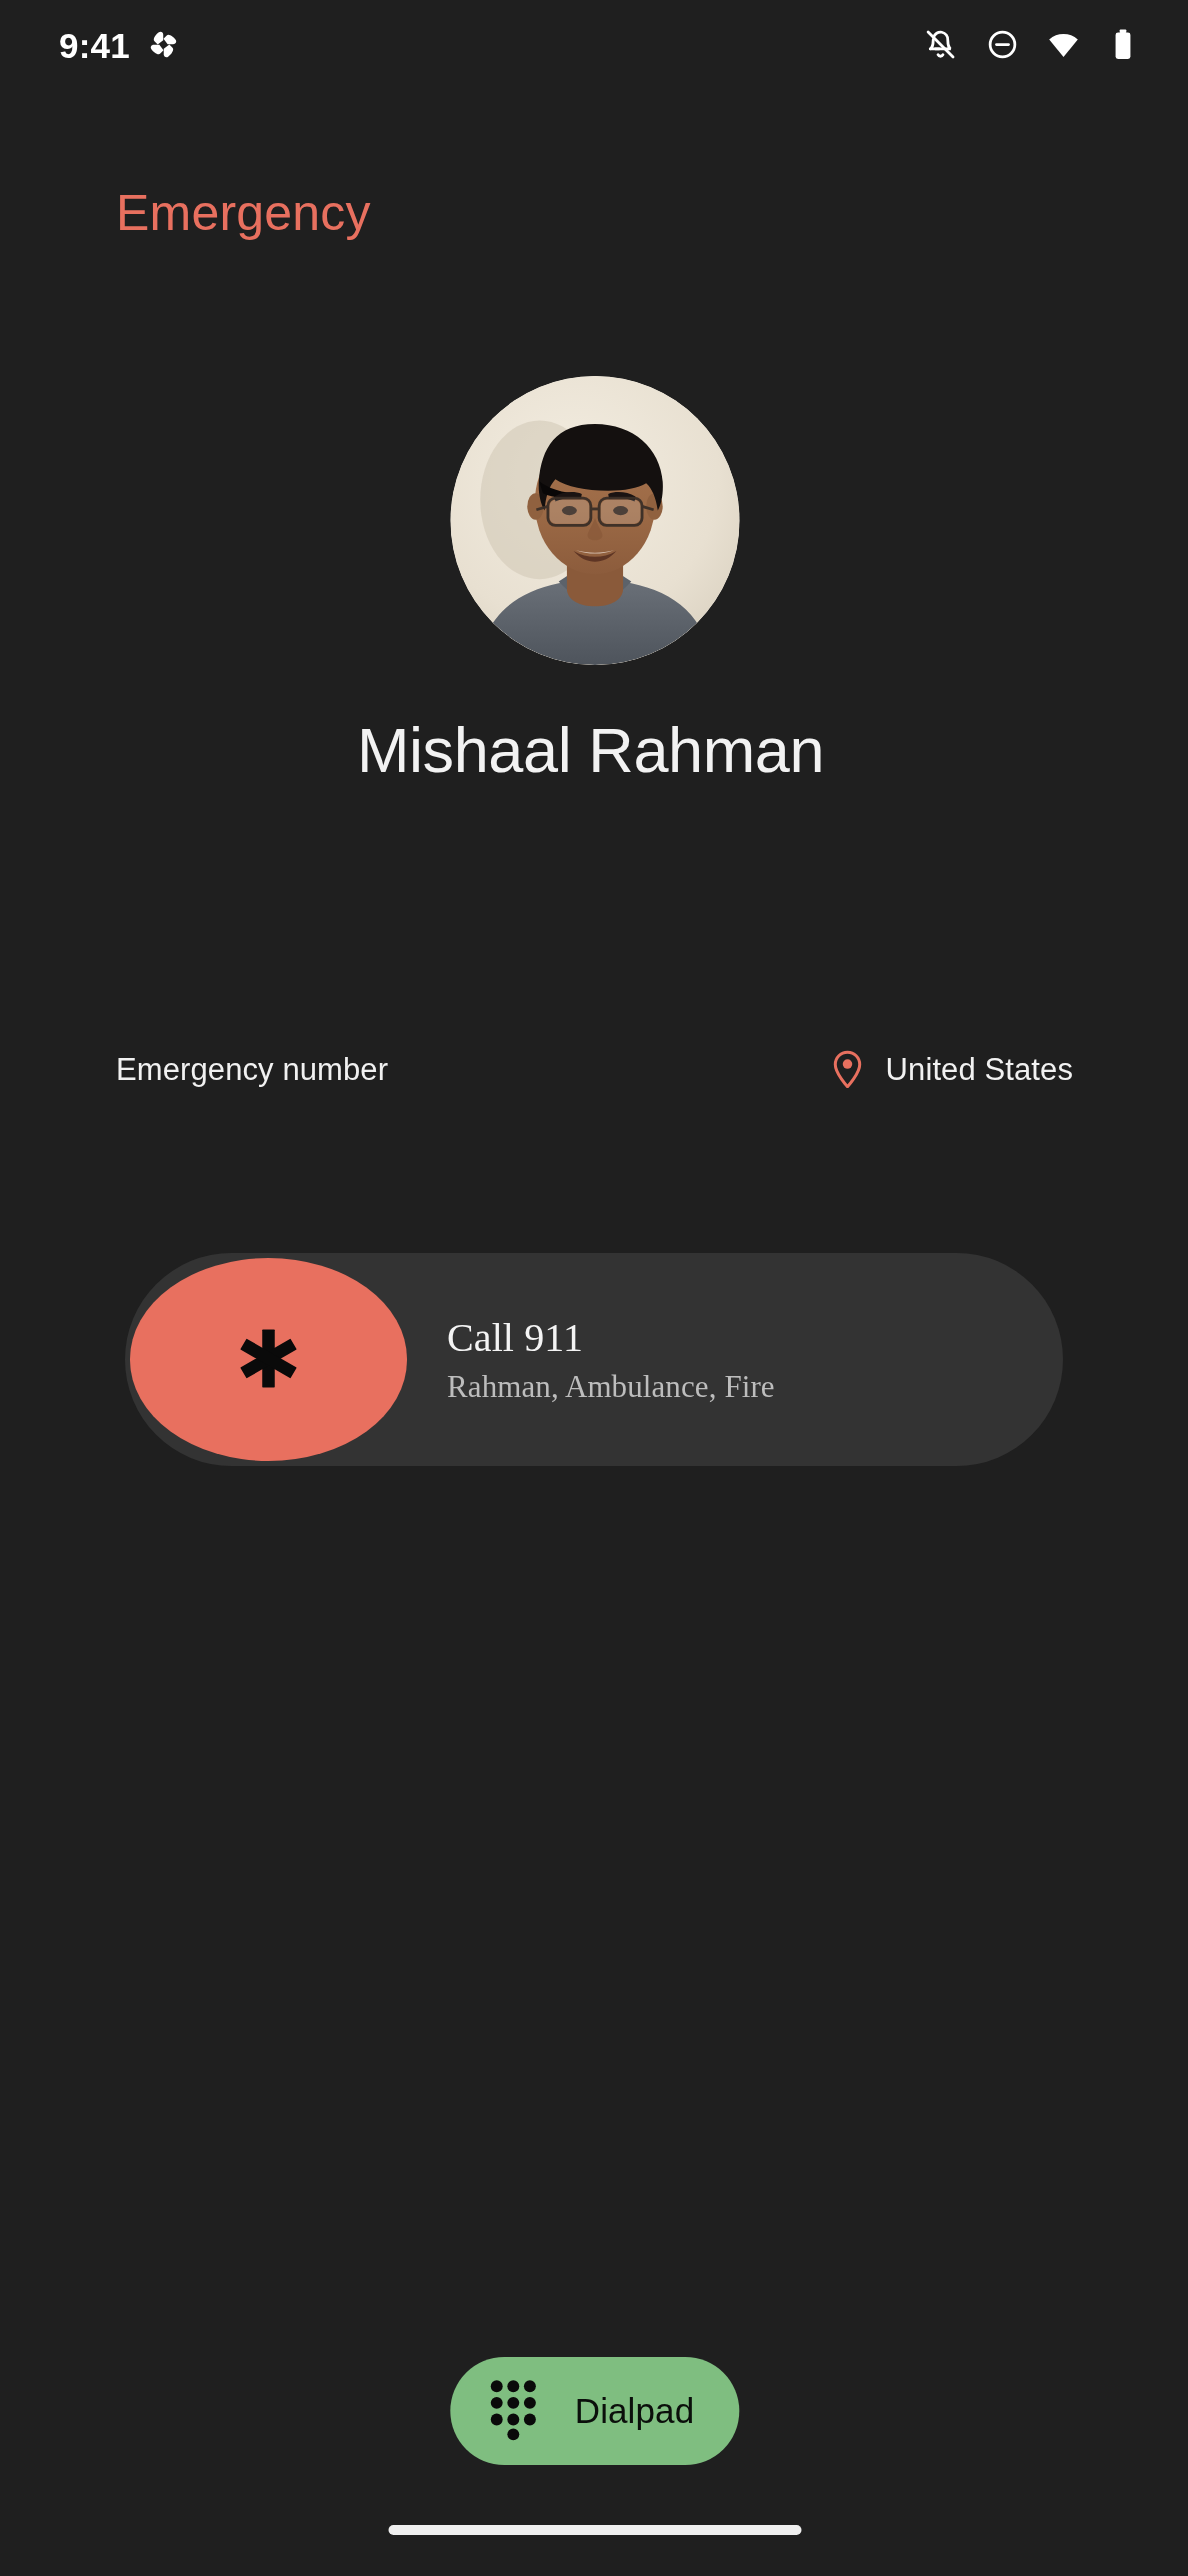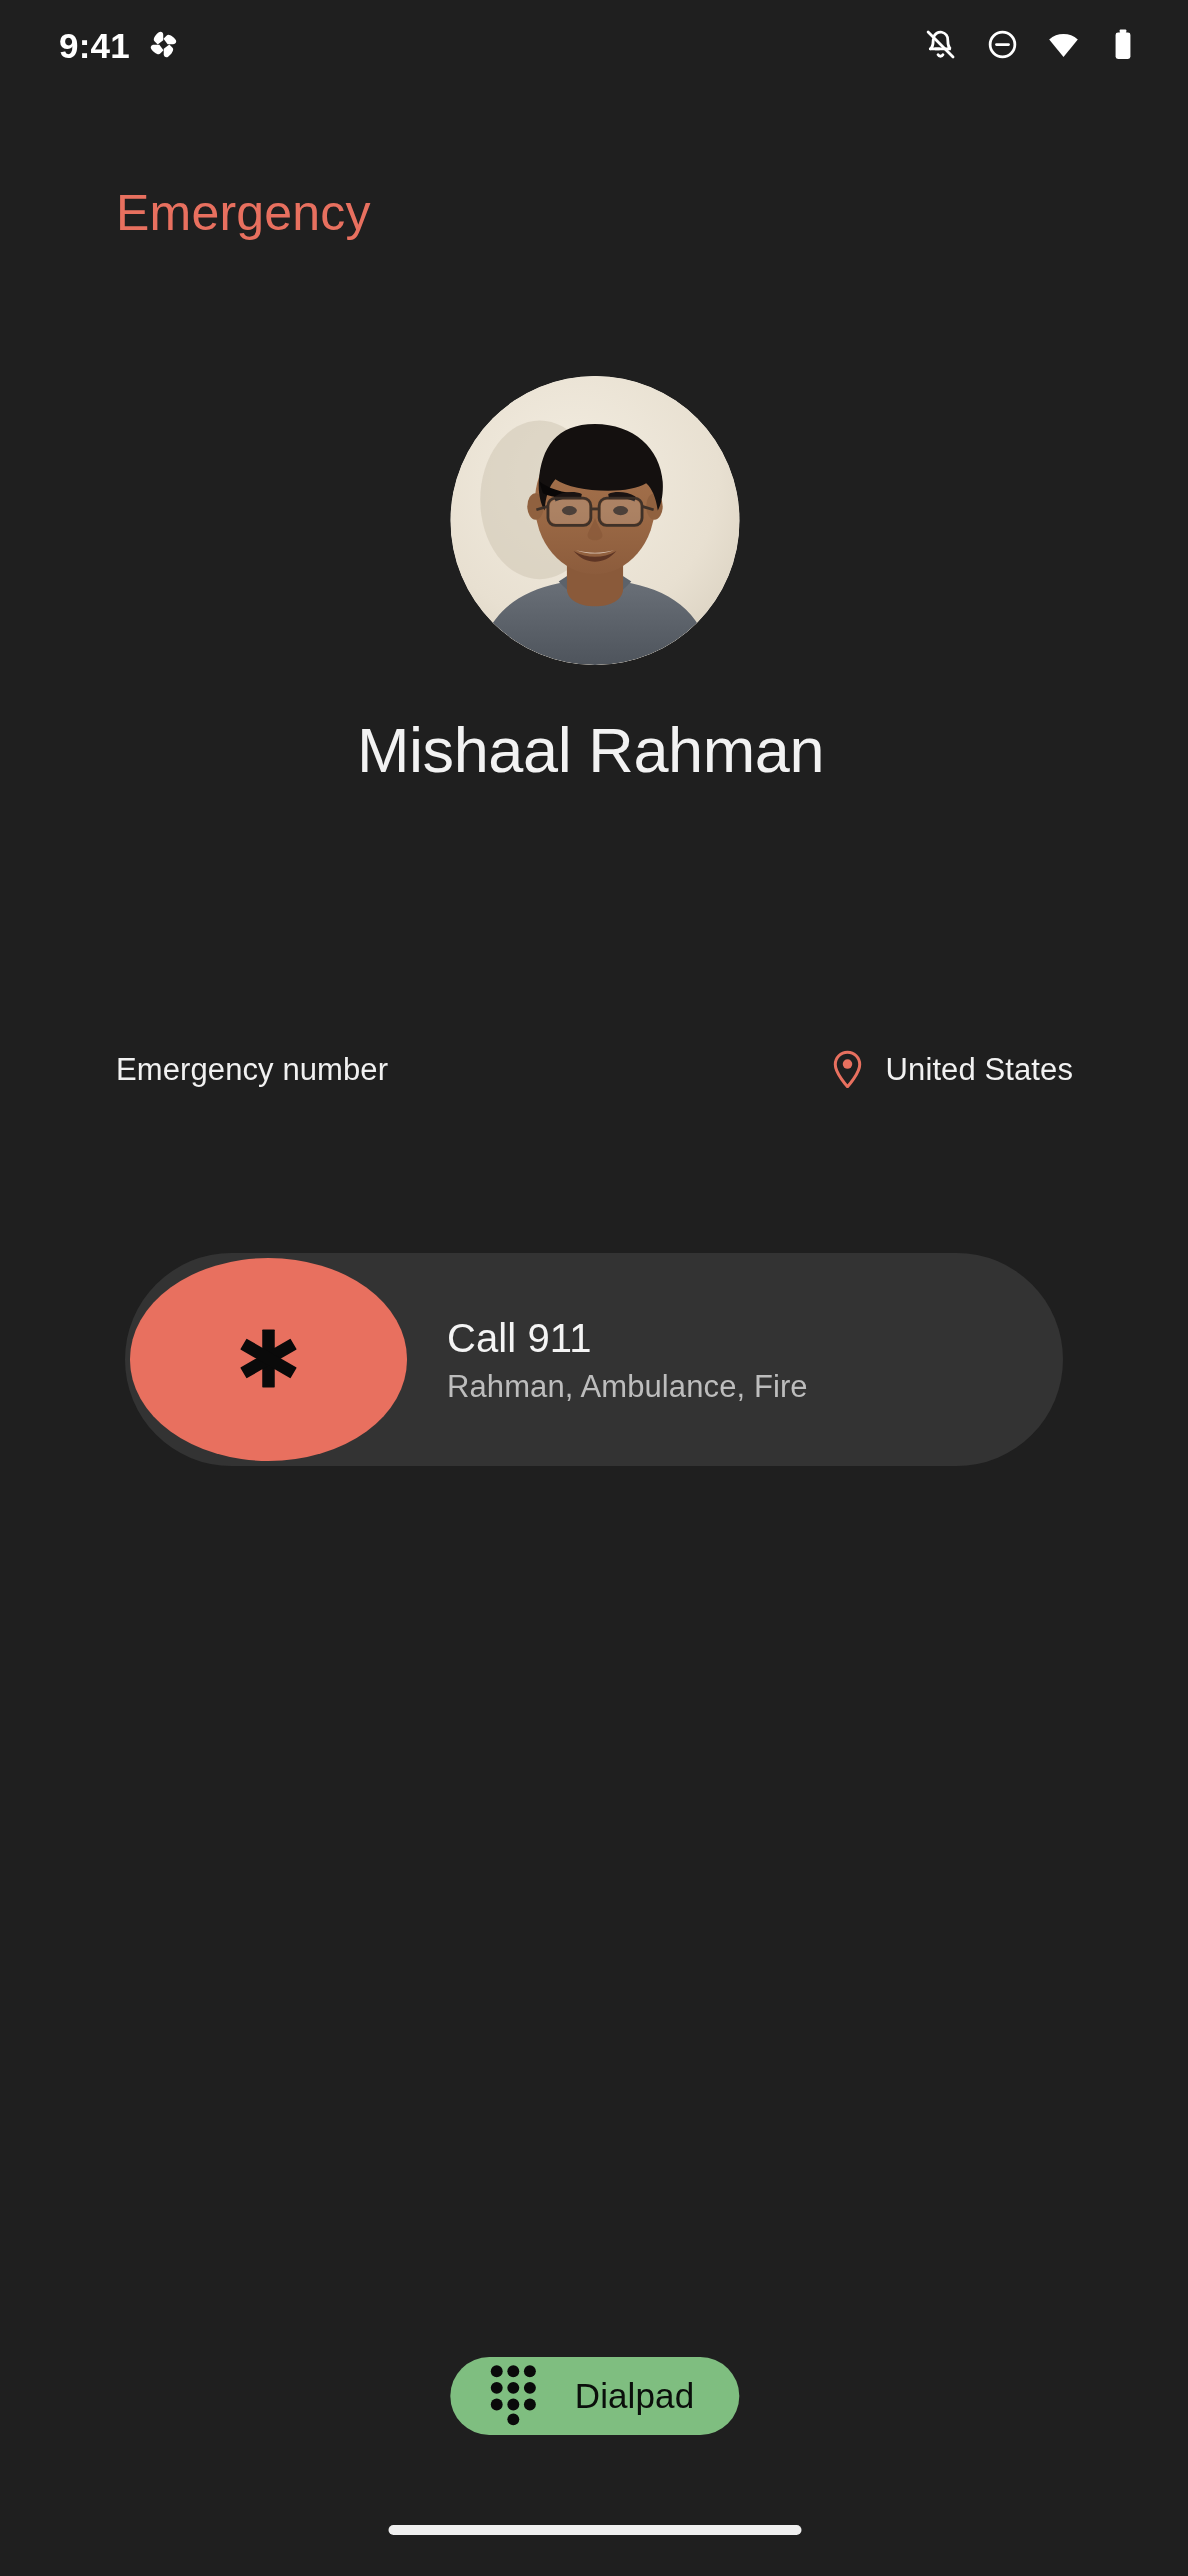--- a/index.html
+++ b/index.html
@@ -108,36 +108,36 @@
   .call-badge{
     width:277px; height:203px;
     margin-left:5px;
     border-radius:140px/102px;
     background:#e8705f;
     display:flex; align-items:center; justify-content:center;
     flex:none;
   }
   .call-texts{
     margin-left:40px;
-    display:flex; flex-direction:column; gap:6.6px;
+    display:flex; flex-direction:column; gap:6.6px;font-family:Liberation Serif, serif;
   }
   .call-title{
     color:#f4f4f4; font-size:40px; font-weight:400;
     letter-spacing:0.1px; line-height:1.2;
   }
   .call-sub{
     color:#bdbdbd; font-size:31px; font-weight:400;
     letter-spacing:0.1px; line-height:1.2;
   }
 
   
   .dialpad{
     position:absolute; left:50%; top:2357px;
     transform:translateX(-50%);
-    height:78px;
+    height:108px;
     padding:0 45px 0 38px;
     background:#7fbe80;
     border-radius:58px;
     display:flex; align-items:center; gap:37px;
     cursor:pointer;
   }
   .dialpad-label{
     color:#0b0f0b; font-size:35px; font-weight:400;
     letter-spacing:0.1px;
   }

